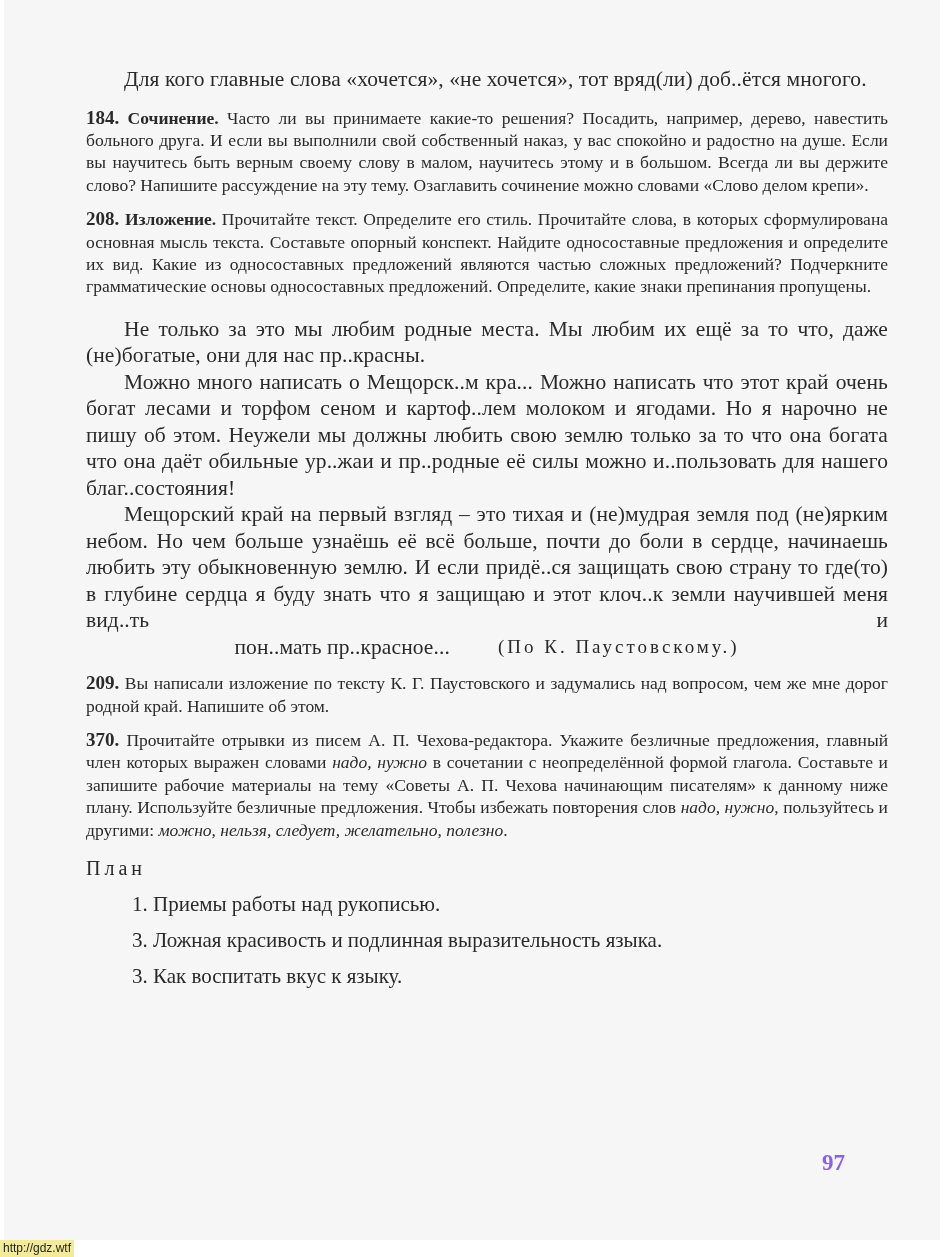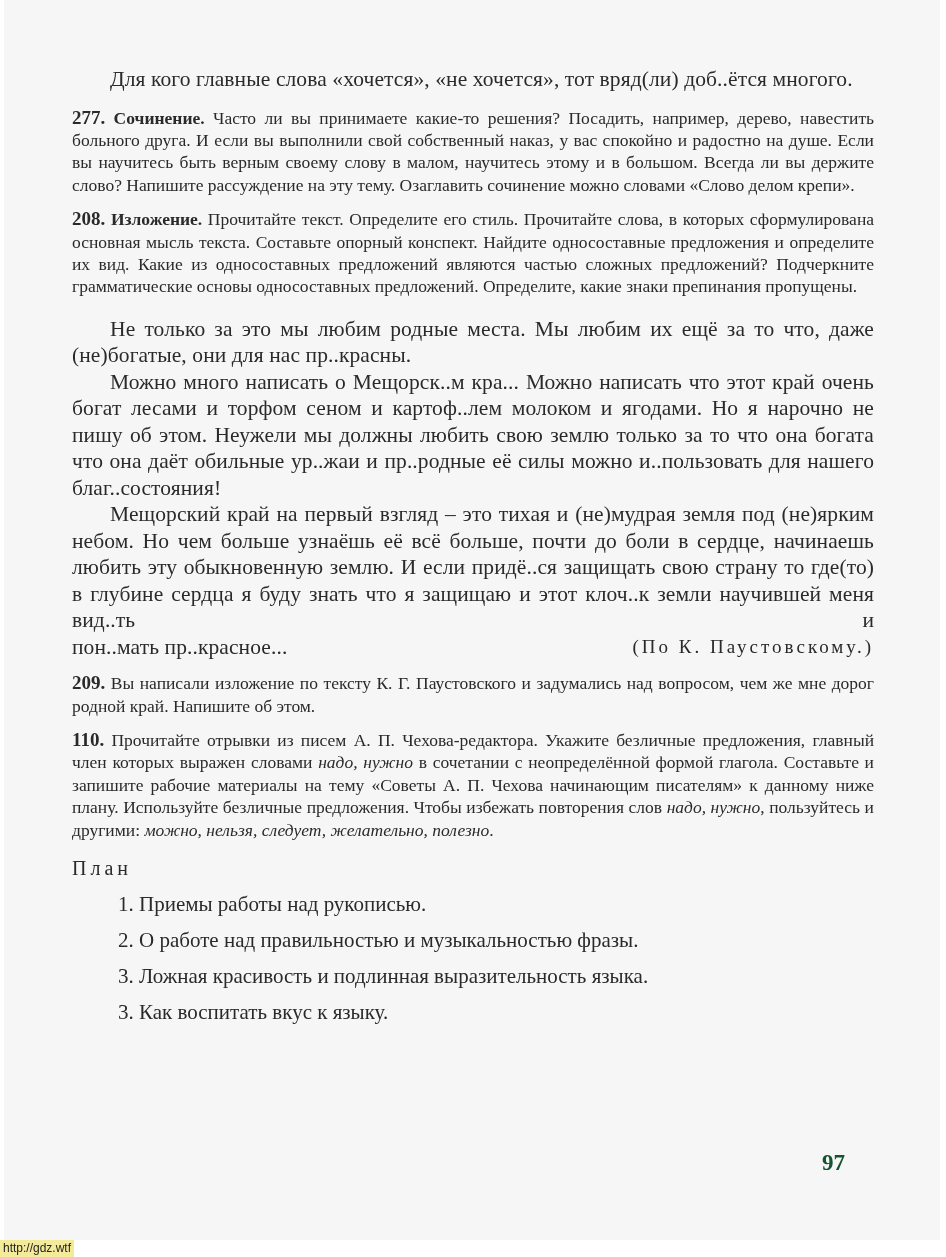--- a/index.html
+++ b/index.html
@@ -18,21 +18,21 @@
     .page {
       position: absolute;
       left: 4px;
       top: 0;
       width: 936px;
       height: 1240px;
       background: #f6f6f6;
     }
     .content {
       position: absolute;
-      left: 68px;
+      left: 82px;
       top: 66px;
       width: 802px;
     }
     .big {
       font-size: 21.5px;
       line-height: 26.5px;
       text-align: justify;
       letter-spacing: 0.1px;
     }
     .small {
@@ -44,21 +44,21 @@
     .indent { text-indent: 38px; }
     .num { font-weight: bold; font-size: 19px; }
     .kw { font-weight: bold; }
     .it { font-style: italic; }
     .proverb { margin-bottom: 14px; }
     .task { margin-bottom: 12px; }
     .task208 { margin-bottom: 18px; }
     .text-block { margin-bottom: 12px; }
     .last-line {
       display: flex;
-      justify-content: space-between;
+      justify-content: center;
       text-indent: 0;
       gap: 48px;
     }
     .source { letter-spacing: 3px; }
     .plan-title {
       font-size: 20px;
       letter-spacing: 4px;
       line-height: 26px;
       margin-top: 14px;
     }
@@ -69,21 +69,21 @@
       margin: 0;
       list-style: none;
     }
     .plan-list li { margin: 10px; }
     .page-number {
       position: absolute;
       left: 818px;
       top: 1150px;
       font-size: 23px;
       font-weight: bold;
-      color: #14532d;
+      color: #8b5cf6;
     }
     .url-badge {
       position: absolute;
       left: 0;
       top: 1240px;
       height: 17px;
       padding: 0 3px;
       background: #f4eb9a;
       font-family: "Liberation Sans", "DejaVu Sans", sans-serif;
       font-size: 12px;
@@ -93,21 +93,21 @@
   </style>
 </head>
 <body>
 
 <div class="page">
   <div class="content">
 
     <p class="big indent proverb">Для кого главные слова «хочется», «не хочется», тот вряд(ли) доб..ётся многого.</p>
 
     <p class="small task">
-      <span class="num">277.</span>
+      <span class="num">184.</span>
       <span class="kw">Сочинение.</span>
       <span>Часто ли вы принимаете какие-то решения? Посадить, например, дерево, навестить больного друга. И если вы выполнили свой собственный наказ, у вас спокойно и радостно на душе. Если вы научитесь быть верным своему слову в малом, научитесь этому и в большом. Всегда ли вы держите слово? Напишите рассуждение на эту тему. Озаглавить сочинение можно словами «Слово делом крепи».</span>
     </p>
 
     <p class="small task208">
       <span class="num">208.</span>
       <span class="kw">Изложение.</span>
       <span>Прочитайте текст. Определите его стиль. Прочитайте слова, в которых сформулирована основная мысль текста. Составьте опорный конспект. Найдите односоставные предложения и определите их вид. Какие из односоставных предложений являются частью сложных предложений? Подчеркните грамматические основы односоставных предложений. Определите, какие знаки препинания пропущены.</span>
     </p>
 
@@ -120,28 +120,27 @@
         <span class="source" style="font-size:19px;">(По К. Паустовскому.)</span>
       </div>
     </div>
 
     <p class="small task">
       <span class="num">209.</span>
       <span>Вы написали изложение по тексту К. Г. Паустовского и задумались над вопросом, чем же мне дорог родной край. Напишите об этом.</span>
     </p>
 
     <p class="small">
-      <span class="num">110.</span>
+      <span class="num">370.</span>
       <span>Прочитайте отрывки из писем А. П. Чехова-редактора. Укажите безличные предложения, главный член которых выражен словами </span><span class="it">надо, нужно</span><span> в сочетании с неопределённой формой глагола. Составьте и запишите рабочие материалы на тему «Советы А. П. Чехова начинающим писателям» к данному ниже плану. Используйте безличные предложения. Чтобы избежать повторения слов </span><span class="it">надо, нужно</span><span>, пользуйтесь и другими: </span><span class="it">можно, нельзя, следует, желательно, полезно</span><span>.</span>
     </p>
 
     <div class="plan-title">План</div>
     <ul class="plan-list">
       <li>1. Приемы работы над рукописью.</li>
-      <li>2. О работе над правильностью и музыкальностью фразы.</li>
       <li>3. Ложная красивость и подлинная выразительность языка.</li>
       <li>3. Как воспитать вкус к языку.</li>
     </ul>
 
   </div>
   <div class="page-number">97</div>
 </div>
 
 <a class="url-badge">http://gdz.wtf</a>
 

